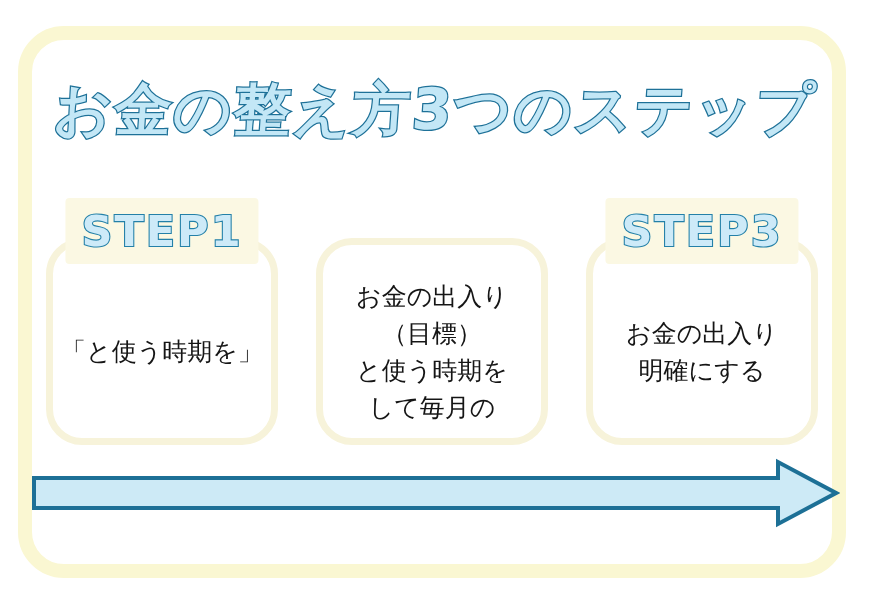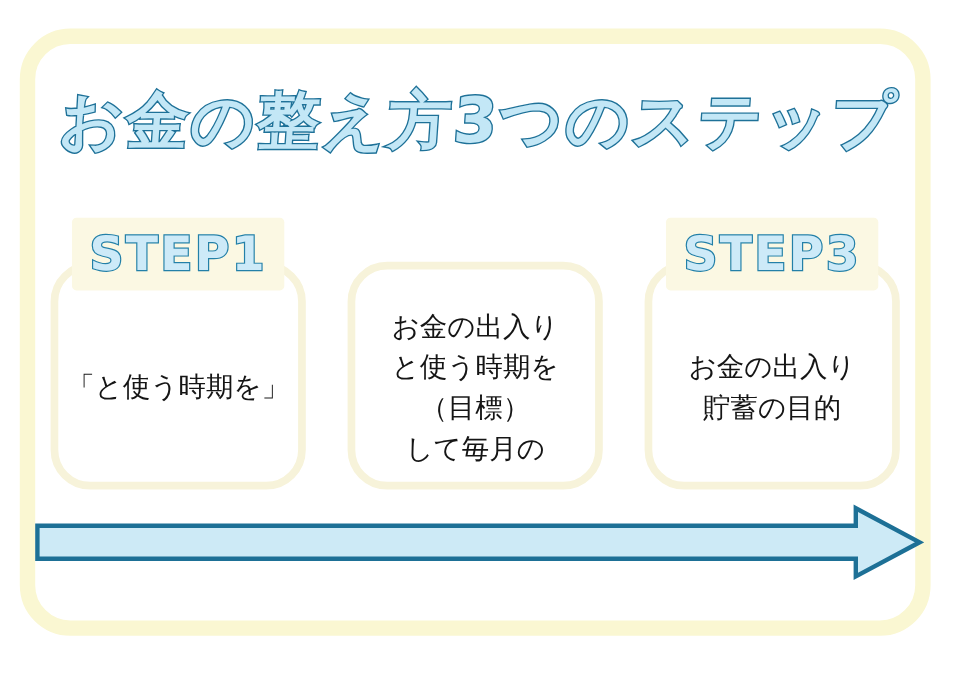--- a/index.html
+++ b/index.html
@@ -116,32 +116,32 @@
         <div>「と使う時期を」</div>
       </div>
     </div>
     <div class="step-label">STEP1</div>
   </div>
 
   <div class="step-card c2">
     <div class="step-box">
       <div class="step-text">
         <div>お金の出入り</div>
+        <div>（目標）</div>
         <div>と使う時期を</div>
-        <div>（目標）</div>
         <div>して毎月の</div>
       </div>
     </div>
   </div>
 
   <div class="step-card c3">
     <div class="step-box">
       <div class="step-text">
         <div>お金の出入り</div>
-        <div>貯蓄の目的</div>
+        <div>明確にする</div>
       </div>
     </div>
     <div class="step-label">STEP3</div>
   </div>
 
   <svg class="arrow-svg" width="810" height="70" viewBox="0 0 810 70" aria-hidden="true">
     <polygon points="4,20 748,20 748,4 806,35 748,66 748,50 4,50" fill="#cdeaf6" stroke="#1d7096" stroke-width="4" stroke-linejoin="miter"></polygon>
   </svg>
 
 </div>

